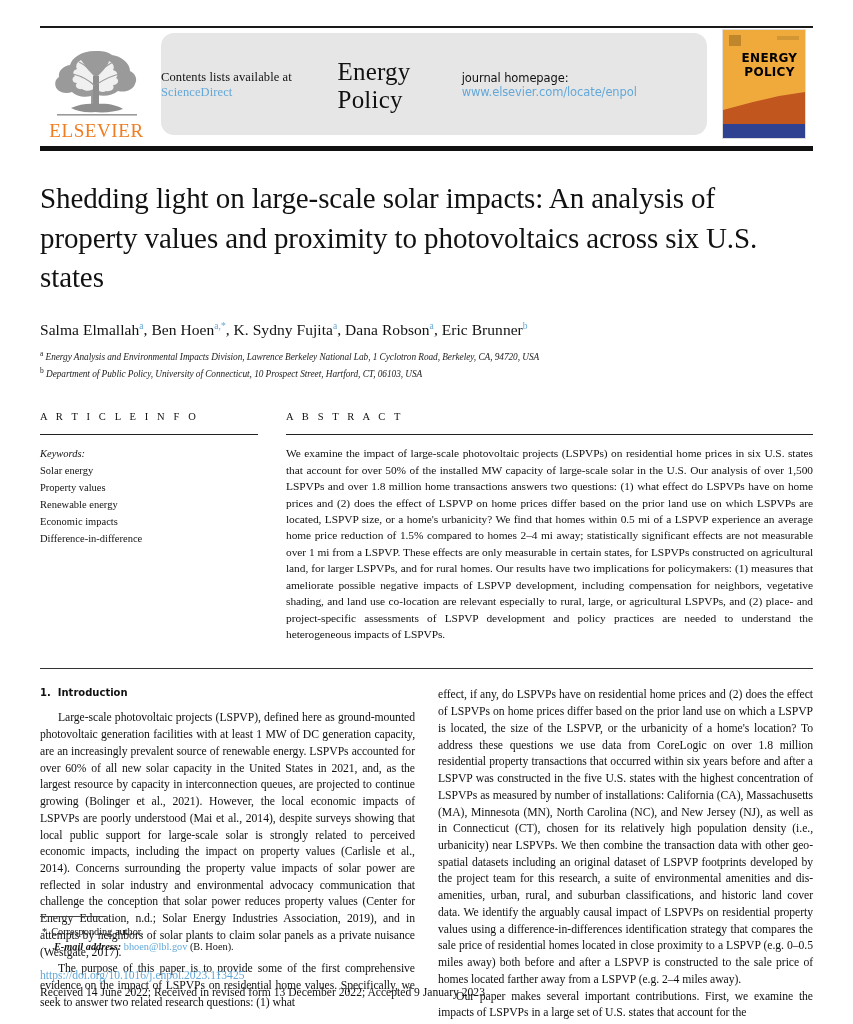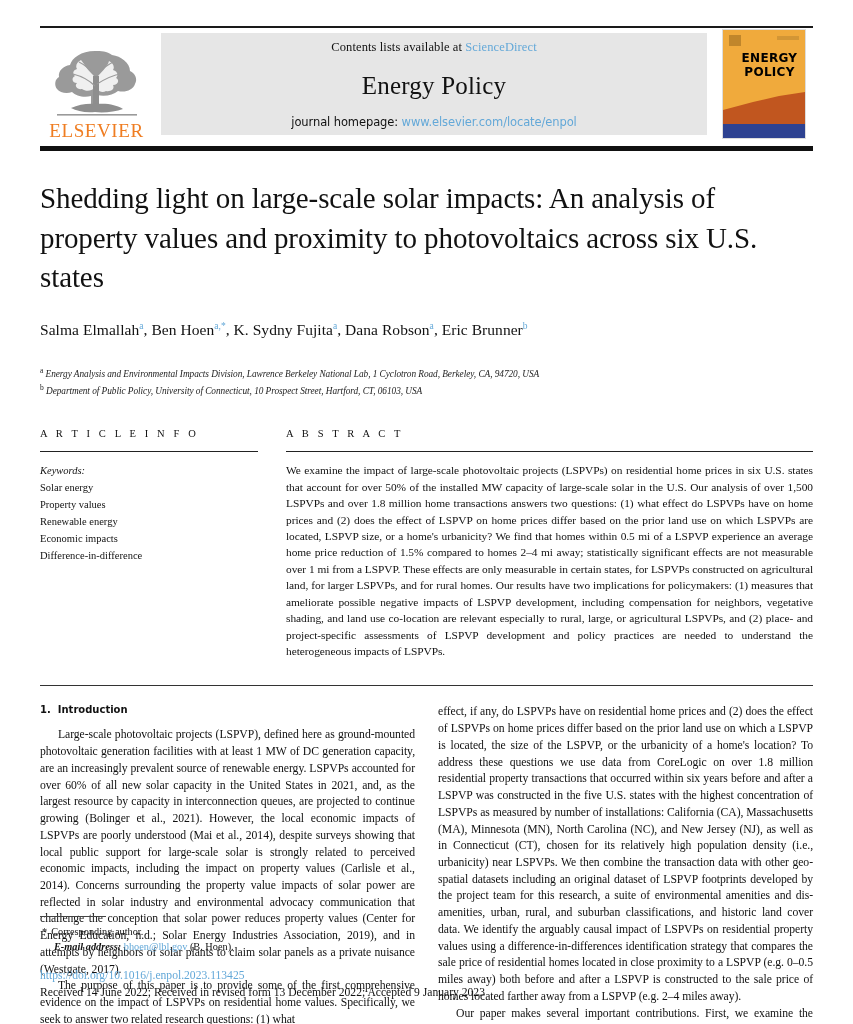--- a/index.html
+++ b/index.html
@@ -61,25 +61,26 @@
   }
 
   .journal-band {
     flex: 1 1 auto;
     background: #e6e6e6;
     margin-left: 8px;
     margin-right: 8px;
     margin-top: 7px;
     margin-bottom: 7px;
     display: flex;
-    flex-direction: column;
+    flex-direction: row;
     align-items: center;
     justify-content: space-between;
     padding: 7px 0 6px 0;
     box-sizing: border-box;
+    border-radius: 13px;
   }
   .contents-line {
     font-size: 12.5px;
     color: #111;
     letter-spacing: 0.1px;
   }
   .journal-title {
     font-size: 25px;
     letter-spacing: 0.2px;
     color: #111;
@@ -145,21 +146,21 @@
     margin: 0;
     letter-spacing: -0.1px;
   }
   .authors {
     margin-top: 23px;
     font-size: 15.5px;
     color: #111;
     letter-spacing: 0.05px;
   }
   sup.aff { font-size: 9.5px; color: #63a8d8; vertical-align: super; }
-  .affiliations { margin-top: 26px; font-family: Liberation Serif, serif; }
+  .affiliations { margin-top: 9px; font-family: Liberation Serif, serif; }
   .affiliation {
     font-size: 9.3px;
     font-style: italic;
     color: #222;
     line-height: 1.55;
     letter-spacing: -0.05px;
   }
   .affiliation sup { font-style: normal; font-size: 7.5px; }
 
   

